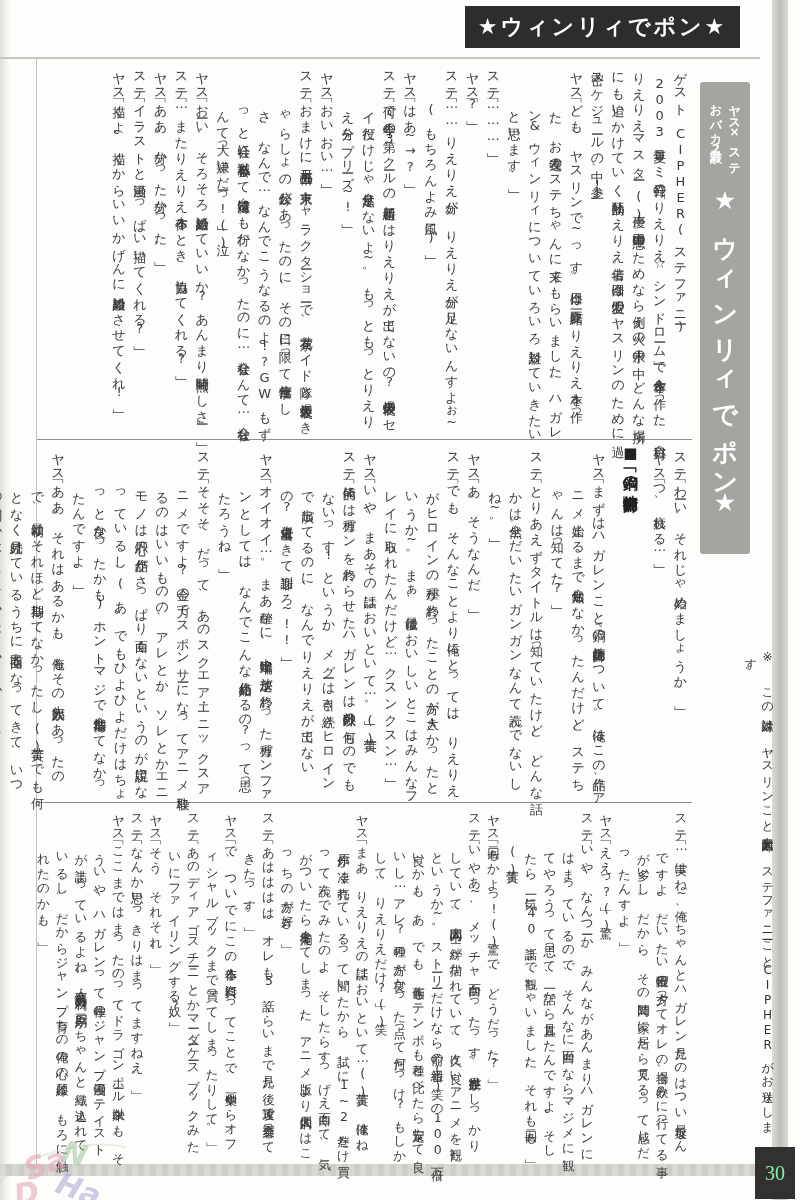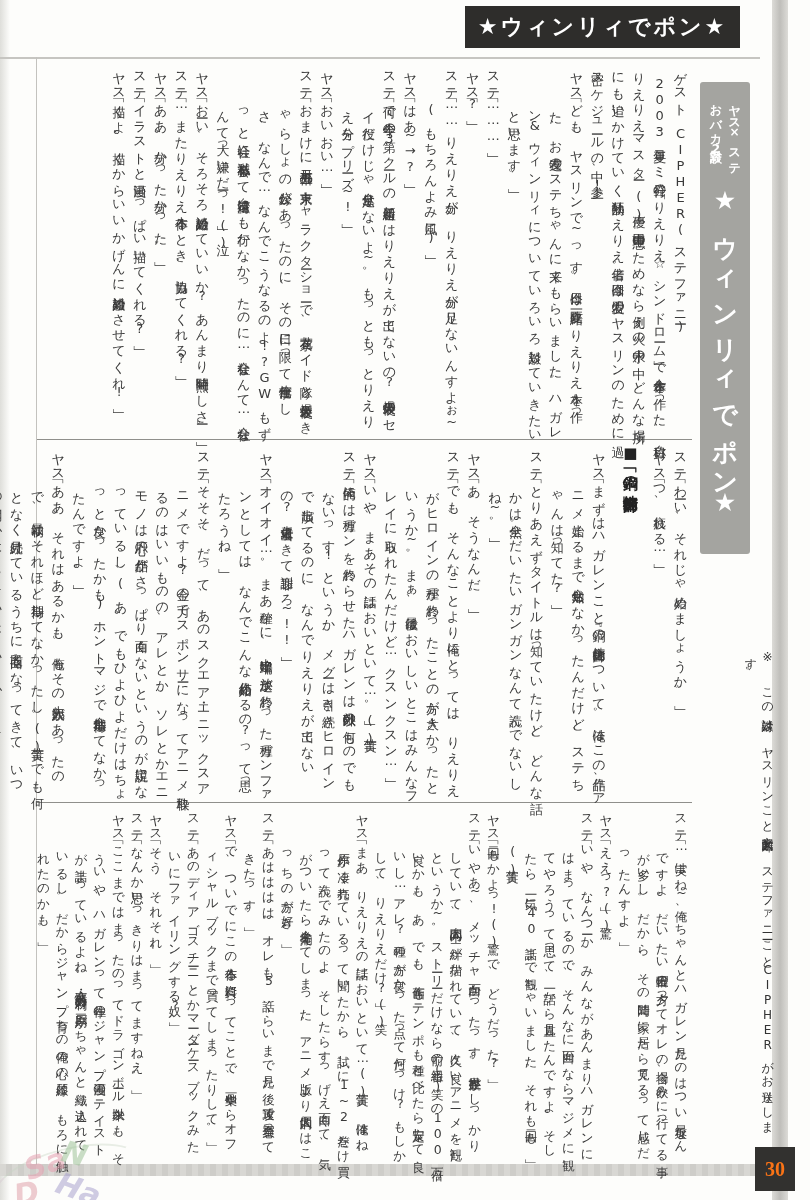--- a/index.html
+++ b/index.html
@@ -67,23 +67,23 @@
   #band3 { top:806px; height:354px; font-size:12.5px; line-height:1.5; }
 
   .utt { margin:0; padding-top:3em; text-indent:-3em; }
   .utt.intro-head { padding-top:0; text-indent:0; }
   .utt.intro-body { padding-top:0; text-indent:1em; }
   .utt.header { padding-top:0; text-indent:0; font-weight:bold; font-size:15px;
     color:#222; margin-right:6px; margin-left:10px; }
 
   
   .badge {
-    position:absolute; left:755px; top:1147px; width:40px; height:44px;
-    background:#32312f; color:#f97316; display:flex; align-items:center; justify-content:center;
-    font-family:"Liberation Serif", serif; font-weight:bold; font-size:20px;
+    position:absolute; left:755px; top:1147px; width:40px; height:52px;
+    background:#32312f; color:#86efac; display:flex; align-items:center; justify-content:center;
+    font-family:"Liberation Serif", serif; font-weight:normal; font-size:20px;
   }
 
   
   .wm { position:absolute; font-style:italic; font-weight:bold; font-size:30px;
     opacity:.55; pointer-events:none; }
   .wm-sa { left:24px; top:1146px; color:#e59fb0; transform:rotate(-20deg); }
   .wm-n  { left:62px; top:1136px; color:#9fc49a; transform:rotate(15deg); }
   .wm-d  { left:14px; top:1176px; color:#e0a4ac; transform:rotate(-12deg); }
   .wm-ha { left:56px; top:1172px; color:#aaa3cf; transform:rotate(20deg); }
   .wm-swoosh { position:absolute; left:-8px; top:1148px; width:150px; height:58px;

